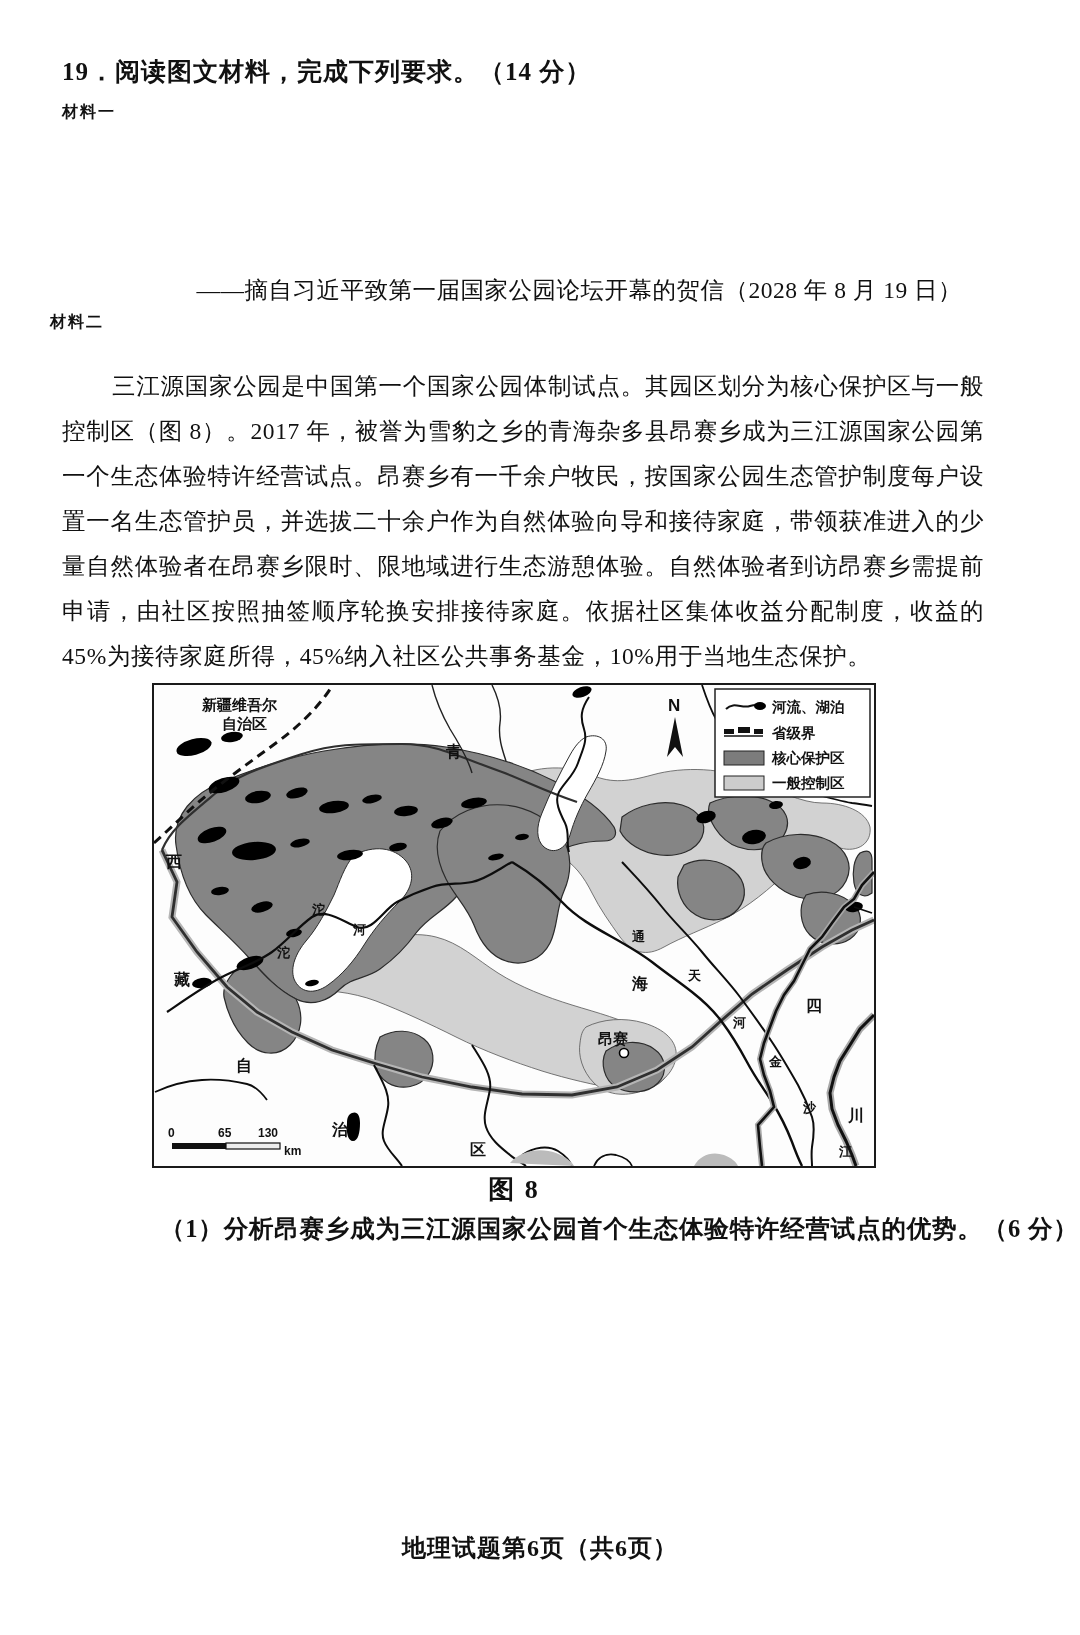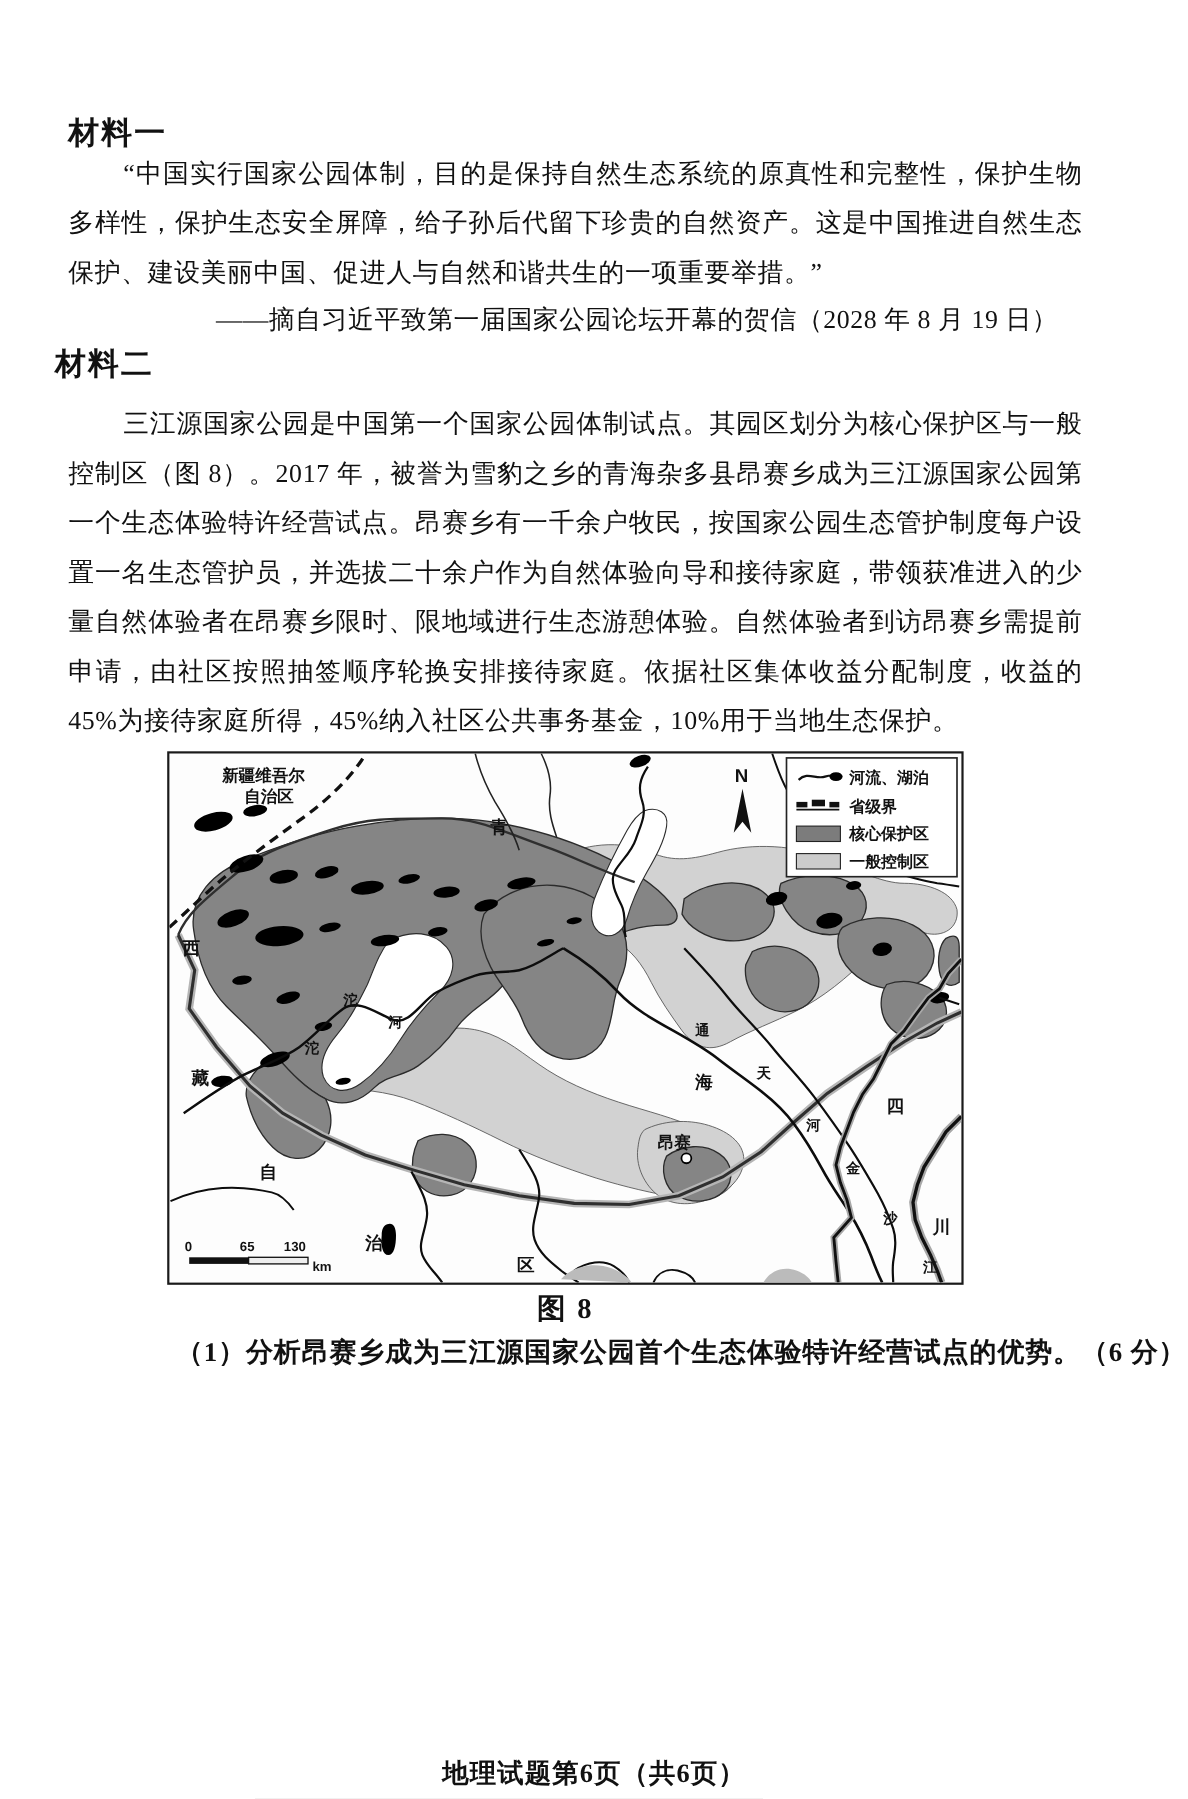--- a/index.html
+++ b/index.html
@@ -1,42 +1,42 @@
 <!DOCTYPE html>
 <html><head>
 <meta charset="utf-8">
 <style>
   html,body{margin:0;padding:0;background:#e8e8e8;}
   .page{position:relative;width:1080px;height:1635px;background:#ffffff;overflow:hidden;
         font-family:"Liberation Serif","DejaVu Serif",serif;color:#111;}
   .abs{position:absolute;}
   .h-line{font-size:25px;font-weight:bold;letter-spacing:1px;}
-  .mat-label{font-size:28px;font-weight:bold;letter-spacing:2px;}
+  .mat-label{font-size:16px;font-weight:bold;letter-spacing:2px;}
   .body-par{font-size:23.5px;line-height:45px;letter-spacing:0.6px;text-align:justify;
             font-weight:500;}
   .indent2{text-indent:50px;}
   .attr-line{font-size:23.5px;font-weight:500;text-align:right;letter-spacing:0.5px;}
   .q-line{font-size:24.5px;font-weight:bold;letter-spacing:0.8px;}
   .caption{font-size:26px;font-weight:bold;text-align:center;letter-spacing:2px;}
   .footer{font-size:24px;font-weight:bold;text-align:center;letter-spacing:1px;}
   .mapbox{border:2.5px solid #1a1a1a;background:#fdfdfd;}
   svg text{font-family:"Liberation Sans","DejaVu Sans",sans-serif;fill:#111;}
   .plabel{font-size:16px;font-weight:bold;}
   .rlabel{font-size:13px;font-weight:bold;}
   .leg-t{font-size:14.5px;font-weight:bold;}
 </style>
 </head>
 <body>
 
 <div class="page">
 
+  <div class="abs h-line" style="left:62px;top:55px;width:940px;">19．阅读图文材料，完成下列要求。（14 分）</div>
 
   <div class="abs mat-label" style="left:62px;top:102px;">材料一</div>
 
-  <div class="abs body-par indent2" style="left:62px;top:136px;width:922px;">“中国实行国家公园体制，目的是保持自然生态系统的原真性和完整性，保护生物多样性，保护生态安全屏障，给子孙后代留下珍贵的自然资产。这是中国推进自然生态保护、建设美丽中国、促进人与自然和谐共生的一项重要举措。”</div>
 
   <div class="abs attr-line" style="left:62px;top:274px;width:900px;">——摘自习近平致第一届国家公园论坛开幕的贺信（2028 年 8 月 19 日）</div>
 
   <div class="abs mat-label" style="left:50px;top:312px;">材料二</div>
 
   <div class="abs body-par indent2" style="left:62px;top:364px;width:922px;">三江源国家公园是中国第一个国家公园体制试点。其园区划分为核心保护区与一般控制区（图 8）。2017 年，被誉为雪豹之乡的青海杂多县昂赛乡成为三江源国家公园第一个生态体验特许经营试点。昂赛乡有一千余户牧民，按国家公园生态管护制度每户设置一名生态管护员，并选拔二十余户作为自然体验向导和接待家庭，带领获准进入的少量自然体验者在昂赛乡限时、限地域进行生态游憩体验。自然体验者到访昂赛乡需提前申请，由社区按照抽签顺序轮换安排接待家庭。依据社区集体收益分配制度，收益的45%为接待家庭所得，45%纳入社区公共事务基金，10%用于当地生态保护。</div>
 
   <div class="abs mapbox" style="left:152px;top:683px;width:720px;height:481px;">
     <svg width="720" height="481" viewBox="0 0 720 481">
 
@@ -190,15 +190,15 @@
         <circle cx="470" cy="368" r="4.5" fill="#fff" stroke="#000" stroke-width="1.6"></circle>
       </g>
     </svg>
   </div>
 
   <div class="abs caption" style="left:0;top:1172px;width:1028px;">图 8</div>
 
   <div class="abs q-line" style="left:112px;top:1212px;width:930px;margin-left:48px;">（1）分析昂赛乡成为三江源国家公园首个生态体验特许经营试点的优势。（6 分）</div>
 
 
-  <div class="abs footer" style="left:0;top:1596px;width:1080px;">地理试题第6页（共6页）</div>
+  <div class="abs footer" style="left:0;top:1532px;width:1080px;">地理试题第6页（共6页）</div>
 
 </div>
 
 </body></html>

